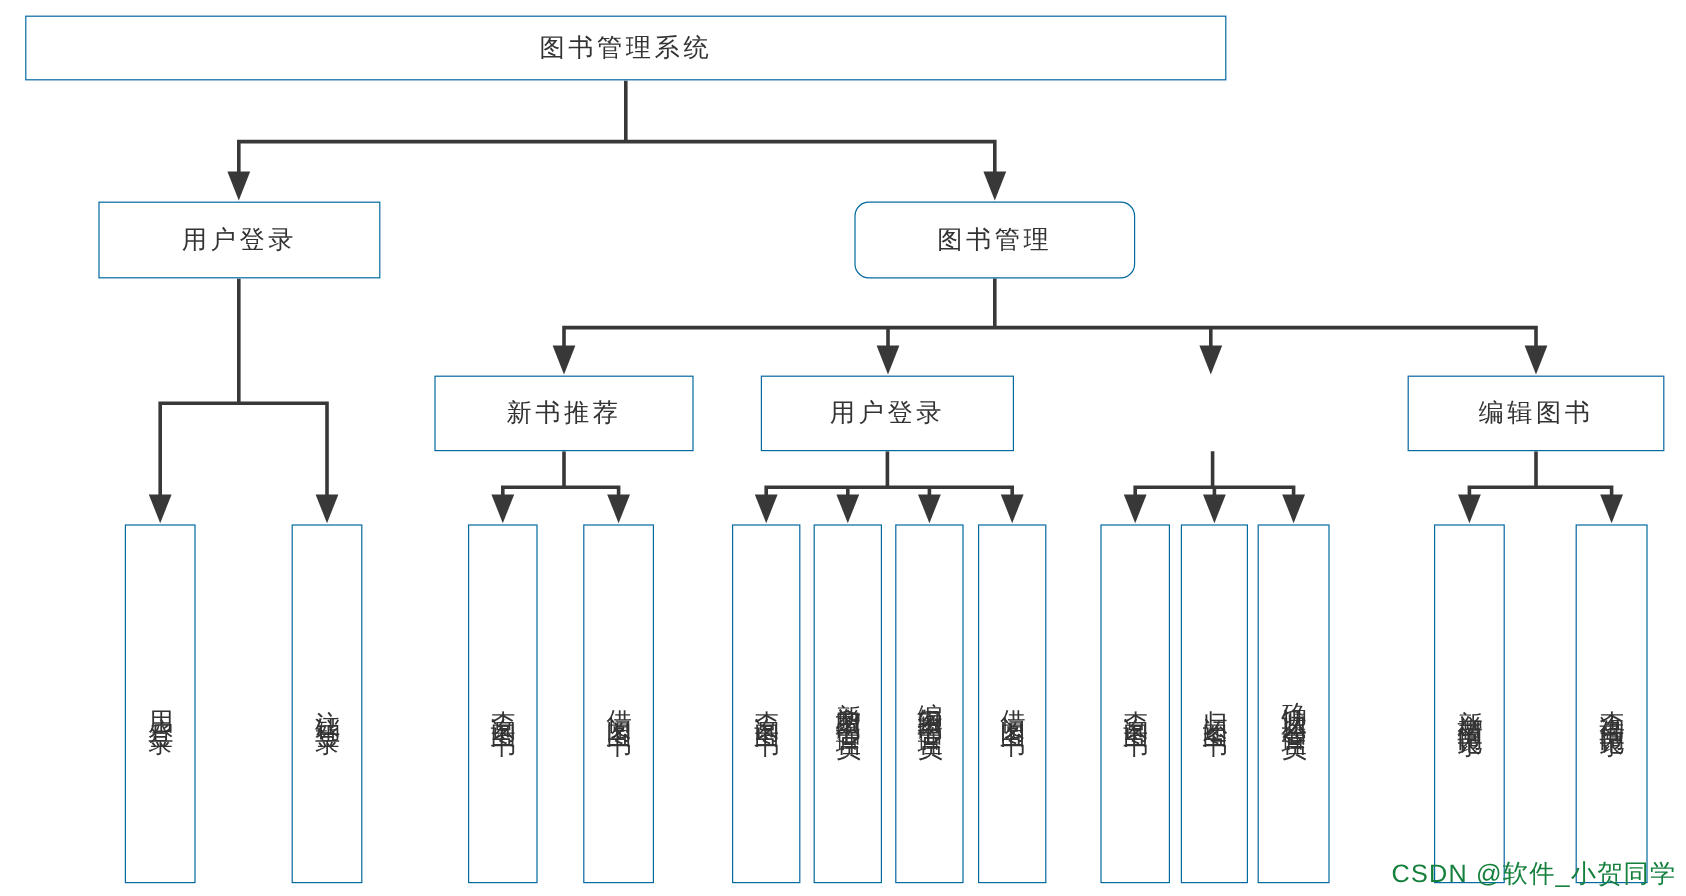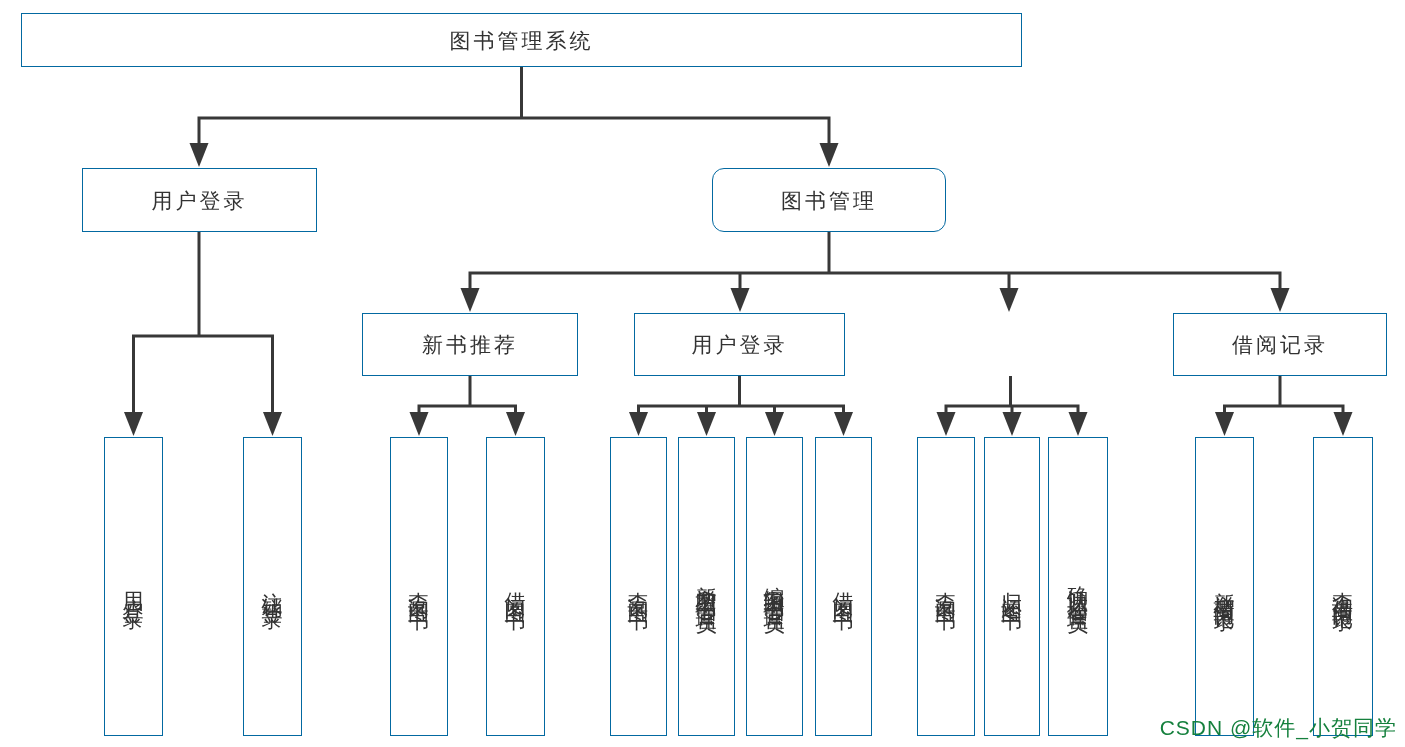--- a/index.html
+++ b/index.html
@@ -139,21 +139,21 @@
     <span>图书管理</span>
   </div>
 
   <div class="node h n-rec">
     <span>新书推荐</span>
   </div>
   <div class="node h n-bor">
     <span>用户登录</span>
   </div>
   <div class="node h n-hist">
-    <span>借阅记录</span>
+    <span>编辑图书</span>
   </div>
 
   <div class="node v leaf l1">
     <span>用户登录</span>
   </div>
   <div class="node v leaf l2">
     <span>注销登录</span>
   </div>
 
   <div class="node v leaf l3">

